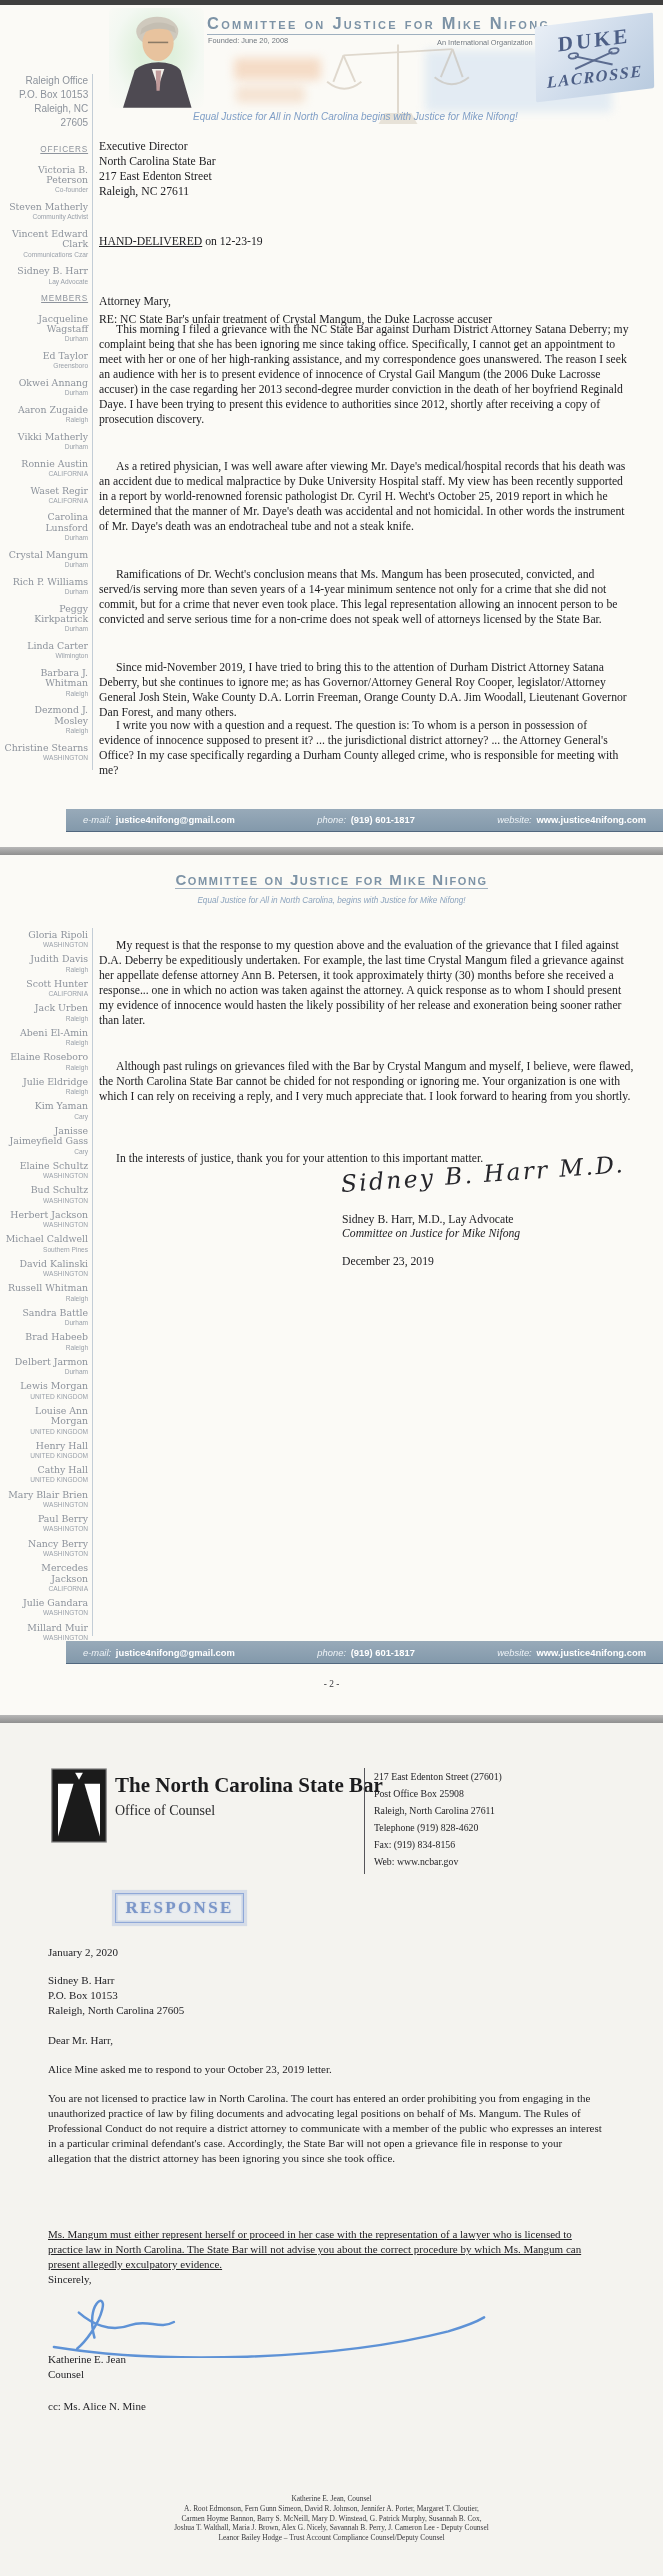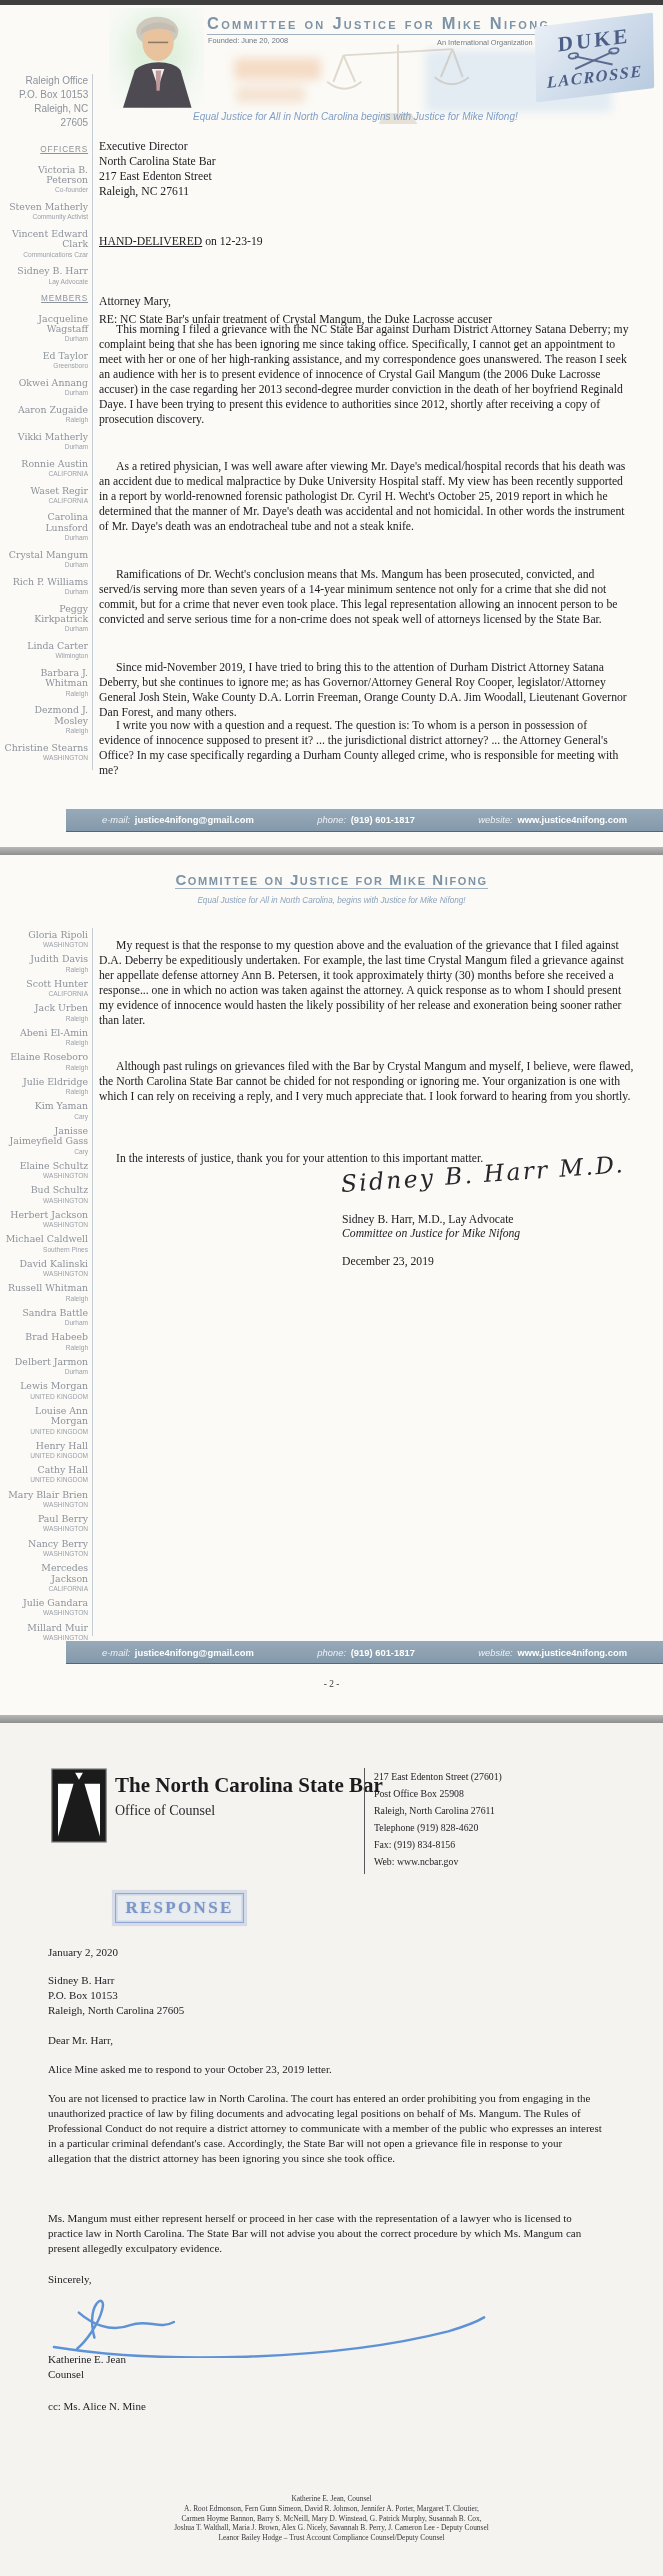--- a/index.html
+++ b/index.html
@@ -17,21 +17,21 @@
   .sb-col{position:absolute;text-align:right;}
   .sb-head{font-family:"Liberation Sans",sans-serif;font-size:8.2px;letter-spacing:0.8px;
            color:#8d939c;text-decoration:underline;margin:0 0 11px 0;}
   .sb-item{margin-bottom:8.6px;}
   .sb-name{font-family:"DejaVu Serif",serif;font-size:9.4px;line-height:10.5px;color:#8d939c;}
   .sb-city{font-family:"Liberation Sans",sans-serif;font-size:6.6px;color:#9aa1aa;margin-top:0.8px;}
   .addr-col{font-family:"Liberation Sans",sans-serif;font-size:10px;line-height:14px;color:#8d939c;text-align:right;}
 
   .contactbar{position:absolute;left:66px;width:597px;height:23.4px;background:linear-gradient(#98aab9,#8399ab);
               border-bottom:1.6px solid #51677e;display:flex;align-items:center;justify-content:space-between;
-              padding:0 36px;box-sizing:border-box;font-family:"Liberation Sans",sans-serif;font-size:9.4px;}
+              padding:0 17px;box-sizing:border-box;font-family:"Liberation Sans",sans-serif;font-size:9.4px;}
   .contactbar .lbl{font-style:italic;color:#eef3f7;margin-right:4.7px;}
   .contactbar .val{font-weight:bold;color:#ffffff;}
   .contactbar .grp{white-space:nowrap;}
 
   
   .body-txt{position:absolute;font-size:11.7px;line-height:15px;color:#222226;}
   .para{text-indent:17px;margin:0;}
   .u{text-decoration:underline;}
 
   
@@ -472,21 +472,21 @@
     <div class="p3-txt" style="left:48px;top:250px;">
       <div>Sidney B. Harr</div>
       <div>P.O. Box 10153</div>
       <div>Raleigh, North Carolina 27605</div>
     </div>
 
     <div class="p3-txt" style="left:48px;top:310px;">Dear Mr. Harr,</div>
     <div class="p3-txt" style="left:48px;top:339px;width:569px;">Alice Mine asked me to respond to your October 23, 2019 letter.</div>
 
     <p class="p3-txt" style="left:48px;top:368px;width:560px;margin:0;">You are not licensed to practice law in North Carolina.  The court has entered an order prohibiting you from engaging in the unauthorized practice of law by filing documents and advocating legal positions on behalf of Ms. Mangum.  The Rules of Professional Conduct do not require a district attorney to communicate with a member of the public who expresses an interest in a particular criminal defendant's case.  Accordingly, the State Bar will not open a grievance file in response to your allegation that the district attorney has been ignoring you since she took office.</p>
-    <p class="p3-txt" style="left:48px;top:488px;width:560px;margin:0;">Ms. Mangum must either represent herself or proceed in her case with the representation of a lawyer who is licensed to practice law in North Carolina.  The State Bar will not advise you about the correct procedure by which Ms. Mangum can present allegedly exculpatory evidence.</p>
+    <p class="p3-txt" style="left:48px;top:504px;width:560px;margin:0;text-decoration:underline;">Ms. Mangum must either represent herself or proceed in her case with the representation of a lawyer who is licensed to practice law in North Carolina.  The State Bar will not advise you about the correct procedure by which Ms. Mangum can present allegedly exculpatory evidence.</p>
 
     <div class="p3-txt" style="left:48px;top:549px;">Sincerely,</div>
 
     <div style="position:absolute;left:43px;top:563px;">
       <svg width="452" height="72" viewBox="0 0 580 92">
         <g stroke="#5e92d6" stroke-width="3.2" fill="none" stroke-linecap="round">
           <path d="M66,66 C54,22 82,6 76,30 C71,50 54,72 44,80"></path>
           <path d="M46,34 C62,48 86,60 112,50 C134,42 150,56 168,46"></path>
           <path d="M14,78 C150,100 370,96 520,58 C540,52 556,46 566,40"></path>
         </g>

